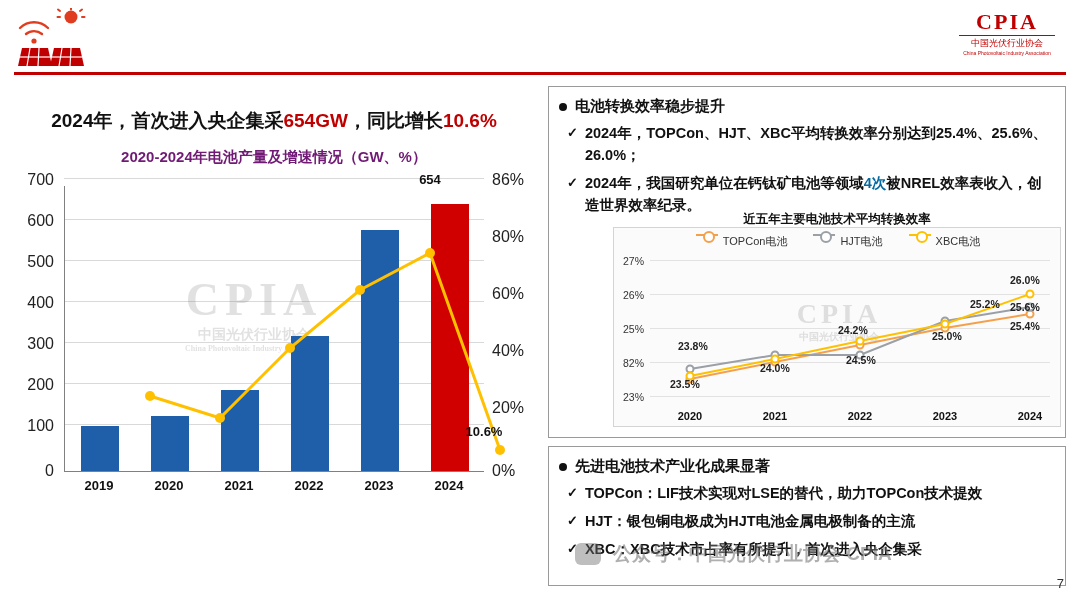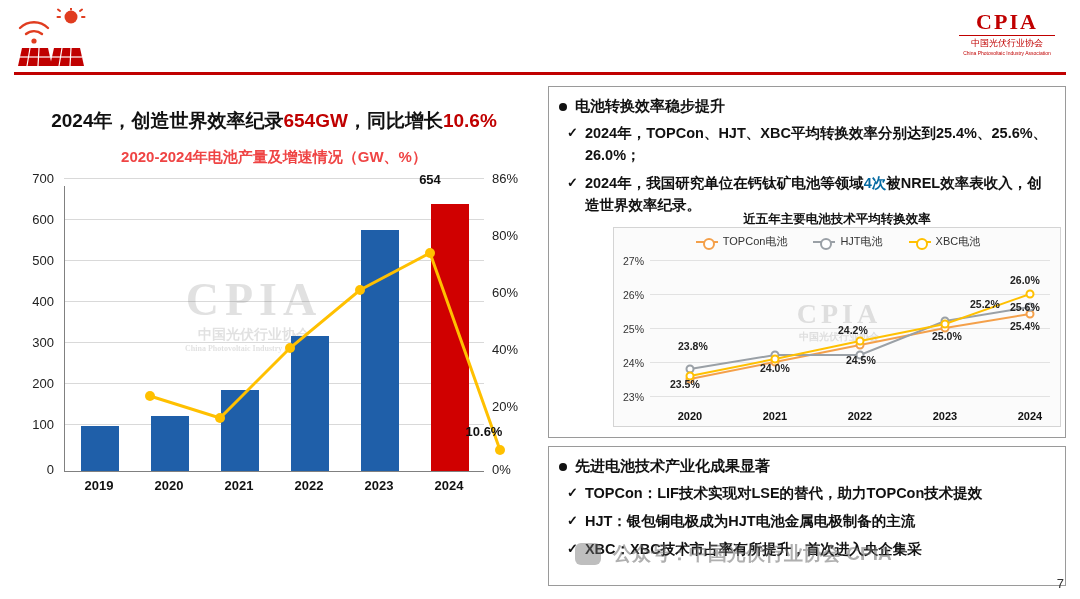--- a/index.html
+++ b/index.html
@@ -52,30 +52,30 @@
   
   #left-panel {
     position:absolute; left:14px; top:86px; width:520px; height:500px;
   }
   #left-heading {
     text-align:center; font-size:19px; font-weight:bold; color:#111;
     margin-top:22px;
   }
   #left-heading .hl { color:#c00000; }
   #left-subheading {
-    text-align:center; font-size:15px; font-weight:bold; color:#ef4444;
+    text-align:center; font-size:15px; font-weight:bold; color:#701a75;
     margin-top:14px;
   }
 
   
   #prod-chart {
     position:absolute; left:0; top:92px; width:520px; height:340px;
   }
   .axis-label {
-    position:absolute; font-size:13px; color:#222; text-align:right;
+    position:absolute; font-size:16px; color:#222; text-align:right;
     width:40px;
   }
   .axis-label.right { text-align:left; }
   .gridline {
     position:absolute; left:50px; width:420px; height:1px; background:#d9d9d9;
   }
   #plot-area {
     position:absolute; left:50px; top:8px; width:420px; height:286px;
     border-left:1px solid #808080; border-bottom:1px solid #808080;
   }
@@ -134,21 +134,21 @@
   }
   #eff-title {
     position:absolute; left:64px; top:124px; width:448px;
     text-align:center; font-size:12.5px; font-weight:bold; color:#111;
   }
   #eff-legend {
     position:absolute; top:6px; left:0; width:448px;
     display:flex; justify-content:center; gap:26px;
     font-size:11px; color:#333;
   }
-  #eff-legend .item { display:flex; align-items:center; gap:5px; }
+  #eff-legend .item { display:flex; align-items:flex-start; gap:5px; }
   #eff-legend .swatch {
     width:22px; height:2px; position:relative;
   }
   #eff-legend .swatch::after {
     content:""; position:absolute; left:7px; top:-3px;
     width:8px; height:8px; border-radius:50%; background:#fff;
     border:2px solid currentColor;
   }
   .eff-ylab {
     position:absolute; left:2px; font-size:10.5px; color:#333; width:28px;
@@ -222,21 +222,21 @@
     <div class="cpia-cn">中国光伏行业协会</div>
     <div class="cpia-en">China Photovoltaic Industry Association</div>
   </div>
 
   <div id="header-rule"></div>
 </div>
 
 <div id="left-panel">
 
   <div id="left-heading">
-    <span>2024年，创造世界效率纪录</span><span class="hl">654GW</span><span>，同比增长</span><span class="hl">10.6%</span>
+    <span>2024年，首次进入央企集采</span><span class="hl">654GW</span><span>，同比增长</span><span class="hl">10.6%</span>
   </div>
 
   <div id="left-subheading">2020-2024年电池产量及增速情况（GW、%）</div>
 
   <div id="prod-chart">
 
     <div class="axis-label" style="left:0px; top:-7px;">700</div>
     <div class="axis-label" style="left:0px; top:34px;">600</div>
     <div class="axis-label" style="left:0px; top:75px;">500</div>
     <div class="axis-label" style="left:0px; top:116px;">400</div>
@@ -332,21 +332,21 @@
         </div>
         <div class="item">
           <span class="swatch" style="background:#ffc000; color:#ffc000;"></span>
           <span>XBC电池</span>
         </div>
       </div>
 
       <div class="eff-ylab" style="top:27px;">27%</div>
       <div class="eff-ylab" style="top:61px;">26%</div>
       <div class="eff-ylab" style="top:95px;">25%</div>
-      <div class="eff-ylab" style="top:129px;">24%</div>
+      <div class="eff-ylab" style="top:129px;">82%</div>
       <div class="eff-ylab" style="top:163px;">23%</div>
 
       <div class="eff-grid" style="top:32px;"></div>
       <div class="eff-grid" style="top:66px;"></div>
       <div class="eff-grid" style="top:100px;"></div>
       <div class="eff-grid" style="top:134px;"></div>
       <div class="eff-grid" style="top:168px;"></div>
 
       <div class="wm" style="left:140px; top:70px; width:170px; font-size:28px; letter-spacing:4px;">CPIA</div>
       <div class="wm" style="left:140px; top:102px; width:170px; font-size:10px;">中国光伏行业协会</div>

